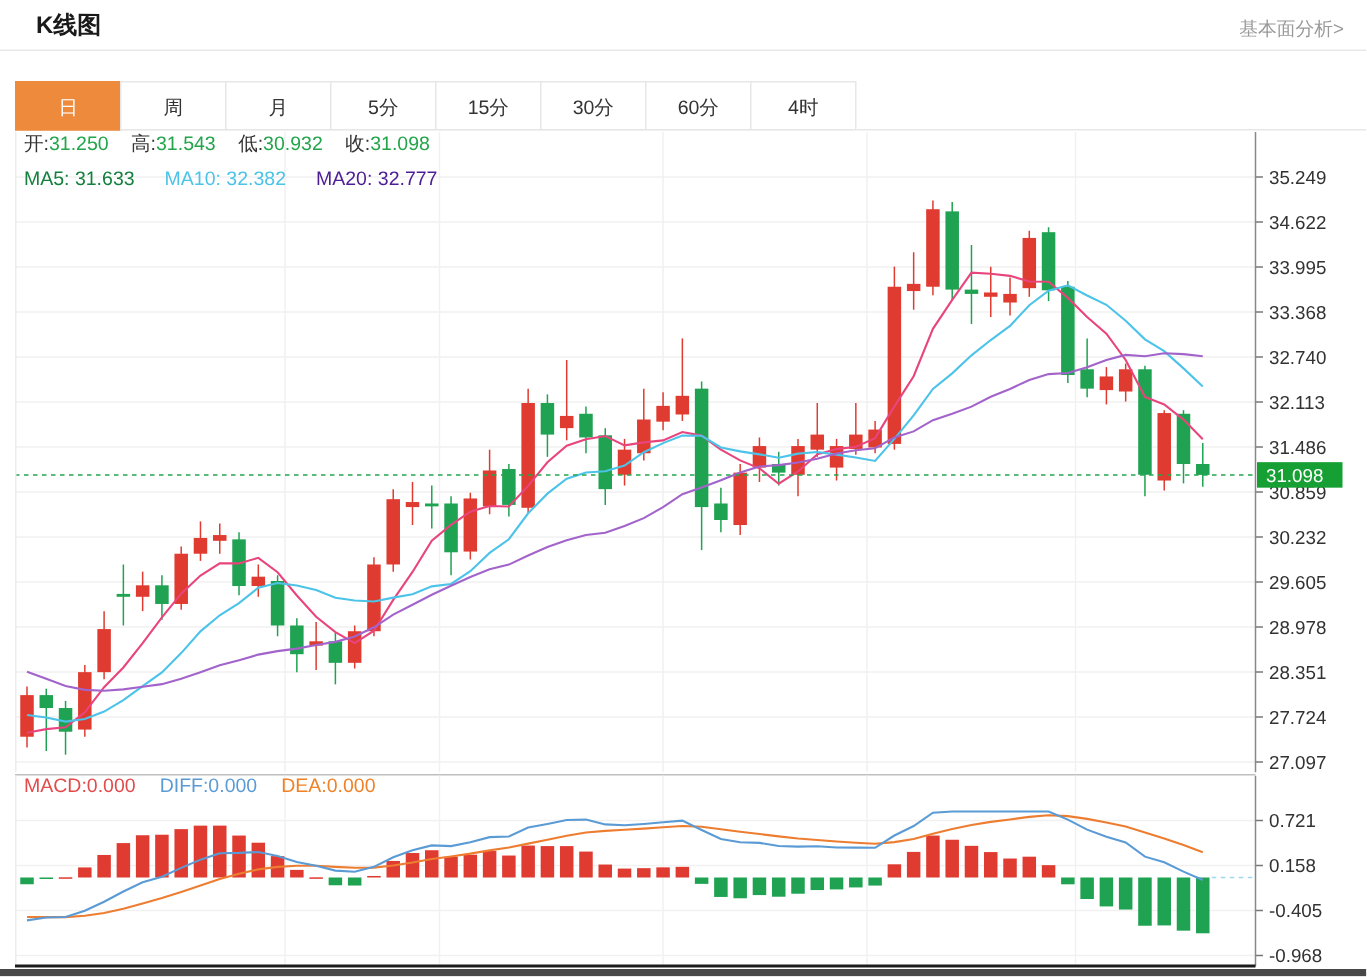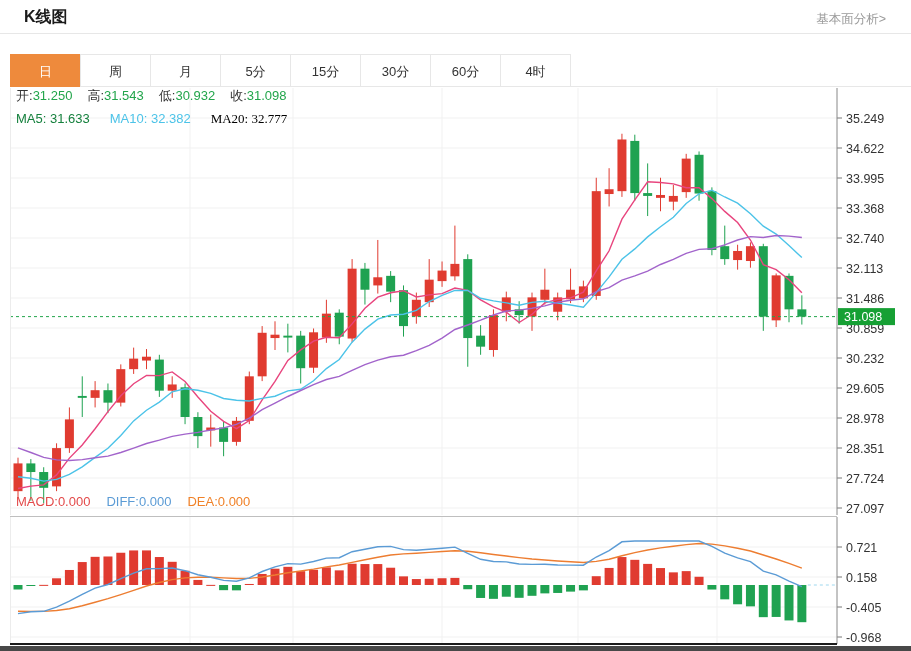--- a/index.html
+++ b/index.html
@@ -1,35 +1,35 @@
 <!DOCTYPE html>
 <html><head>
 <meta charset="utf-8">
 <style>
   html,body{margin:0;padding:0;background:#fff;font-family:"Liberation Sans","DejaVu Sans",sans-serif;}
   #page{position:relative;width:911px;height:651px;background:#fff;overflow:hidden;}
   #title{position:absolute;left:24px;top:7px;font-size:16px;font-weight:bold;color:#1a1a1a;}
-  #fund-link{position:absolute;right:25px;top:11px;font-size:12.5px;color:#999;cursor:pointer;text-decoration:none;}
+  #fund-link{position:absolute;right:15px;top:11px;font-size:12.5px;color:#999;cursor:pointer;text-decoration:none;}
   #top-divider{position:absolute;left:0;top:33px;width:911px;height:1px;background:#e7e7e7;}
   #tabs{position:absolute;left:10px;top:54px;display:flex;z-index:2;}
   .tab{width:71px;height:33px;line-height:33px;text-align:center;font-size:13px;color:#333;
        background:#fff;border:1px solid #e7e7e7;margin-left:-1px;box-sizing:border-box;cursor:pointer;}
   .tab:first-child{margin-left:0;}
   .tab.active{background:#ee8a3c;border-color:#ee8a3c;color:#fff;}
   #tabs-underline{position:absolute;left:10px;top:86px;width:901px;height:1px;background:#e7e7e7;z-index:1;}
   #ohlc-row{position:absolute;left:16px;top:87px;font-size:13px;z-index:3;white-space:nowrap;}
   #ohlc-row .lbl{color:#333;}
   #ohlc-row .val{color:#22a54b;margin-right:15px;}
   #ma-row{position:absolute;left:16px;top:111px;font-size:13px;z-index:3;white-space:nowrap;}
   #ma-row .ma5{color:#15803d;margin-right:20px;}
   #ma-row .ma10{color:#4cc3e8;margin-right:20px;}
-  #ma-row .ma20{color:#000000;font-family:Liberation Serif, serif;}
+  #ma-row .ma20{color:#4c1d95;}
   #price-svg{position:absolute;left:10px;top:88px;z-index:1;}
   #panel-divider{position:absolute;left:10px;top:516px;width:827px;height:1px;background:#bfbfbf;}
-  #macd-row{position:absolute;left:16px;top:494px;font-size:13px;z-index:3;white-space:nowrap;}
+  #macd-row{position:absolute;left:16px;top:516px;font-size:13px;z-index:3;white-space:nowrap;}
   #macd-row .m{color:#e34a4a;margin-right:16px;}
   #macd-row .d{color:#5b9bd5;margin-right:16px;}
   #macd-row .a{color:#f08127;}
   #macd-svg{position:absolute;left:10px;top:517px;z-index:1;}
   #bottom-bar{position:absolute;left:0;top:646px;width:911px;height:5px;background:#484848;}
   text.tick{font-family:"Liberation Sans","DejaVu Sans",sans-serif;font-size:12.5px;fill:#333;}
 </style>
 </head>
 <body>
 

